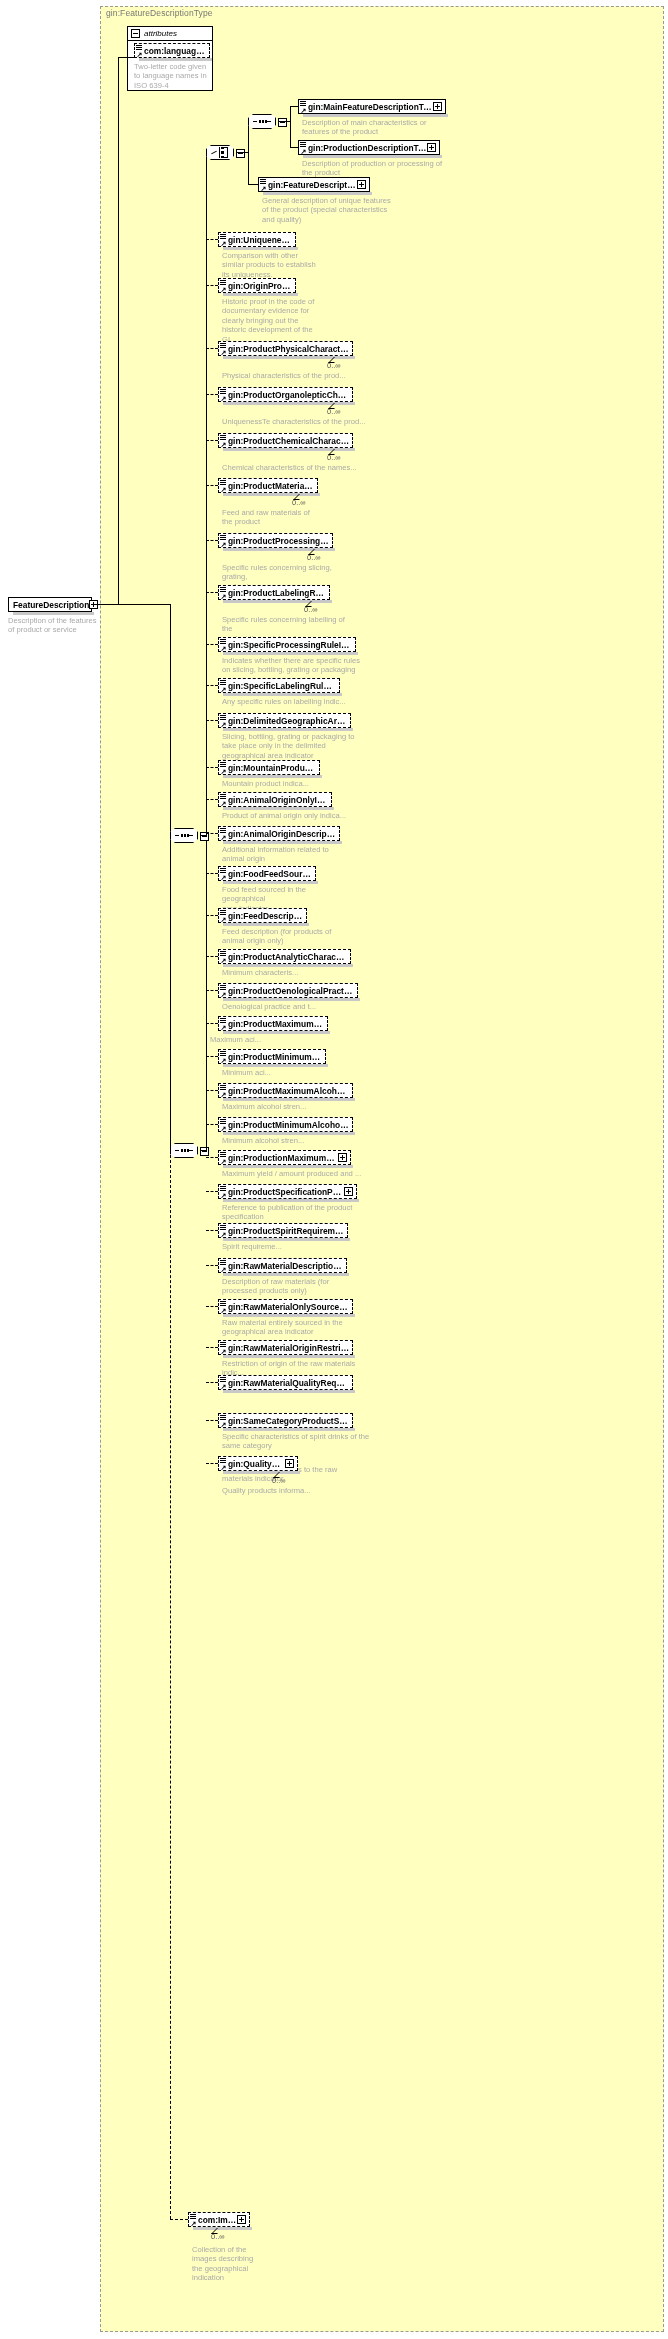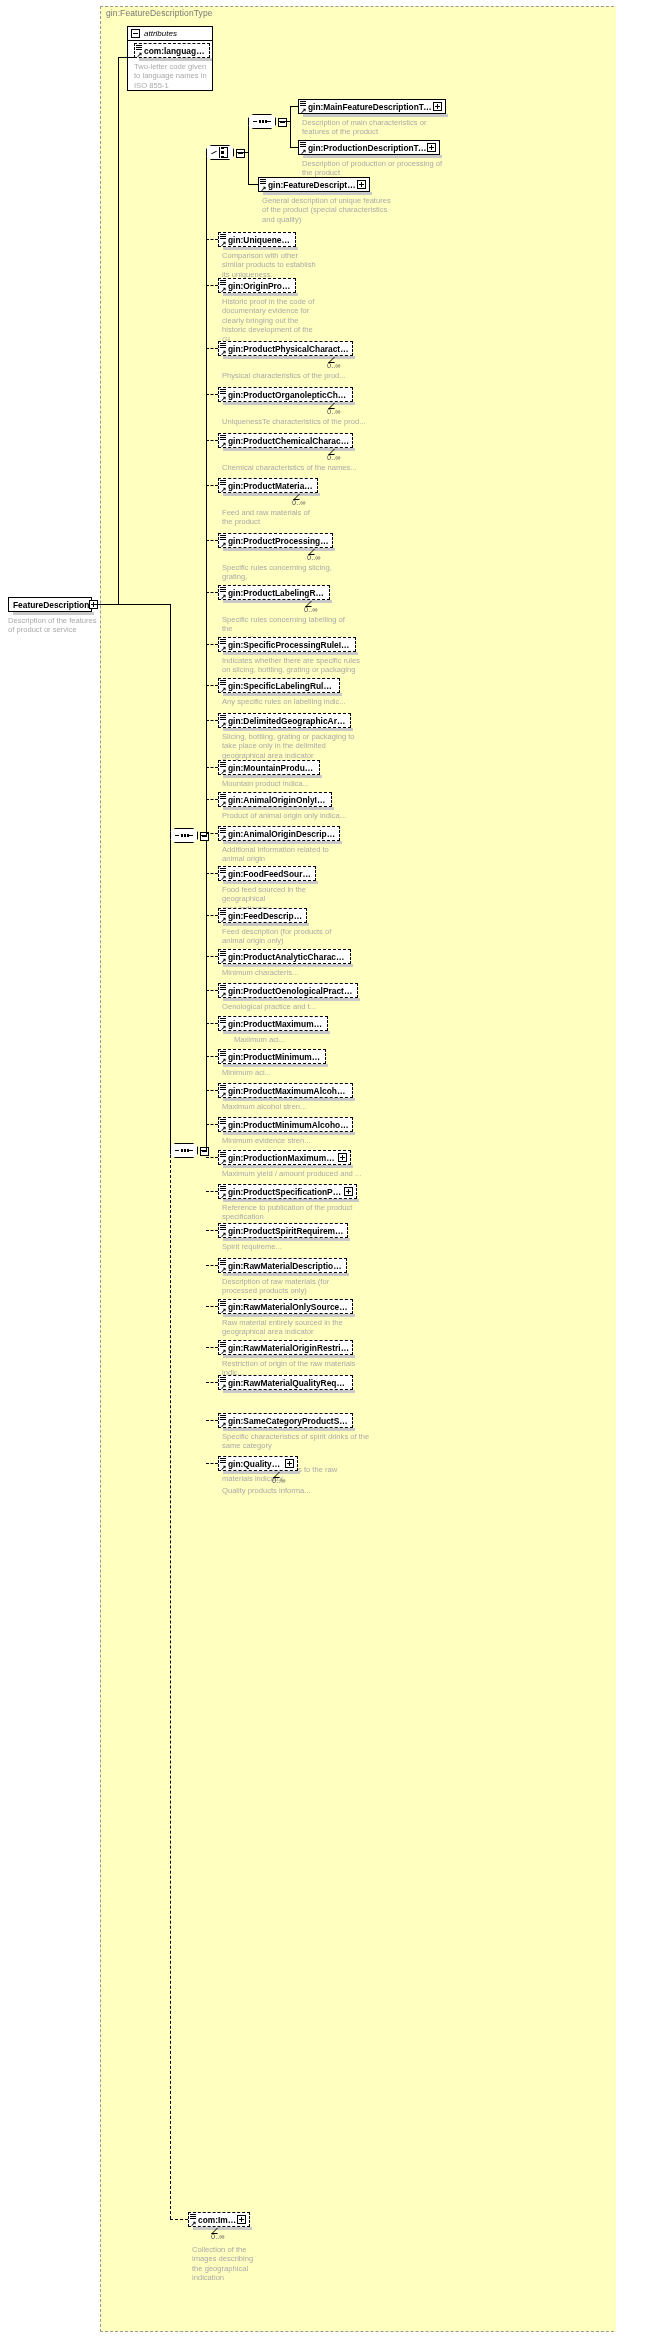--- a/index.html
+++ b/index.html
@@ -1,17 +1,17 @@
 <!DOCTYPE html>
 <html><head>
 <meta charset="utf-8">
 <style>
   html,body{margin:0;padding:0;background:#ffffff;}
   body{font-family:"Liberation Sans",sans-serif;}
-  #canvas{position:relative;width:616px;height:2339px;background:#fff;overflow:hidden;}
+  #canvas{position:relative;width:668px;height:2339px;background:#fff;overflow:hidden;}
 
   
   .type-box{
     position:absolute;
     left:100px;top:6px;width:564px;height:2326px;
     background:#ffffbf;
     border:1px dashed #999;
     box-sizing:border-box;
   }
   .type-title{
@@ -184,21 +184,21 @@
     <span class="nodeglyph">
         <i></i>
         <i></i>
         <i></i>
       </span>
     <span class="refarrow">↗</span>
     <span class="lbl">com:languageCo...</span>
   </div>
   <div class="anno" style="left:134px;top:62px;width:76px;">Two-letter code given
 to language names in
-ISO 855-1</div>
+ISO 639-4</div>
 
   <div class="ln v" style="left:118px;top:57px;height:548px;"></div>
   <div class="ln h" style="left:118px;top:57px;width:16px;"></div>
 
   <div class="ln h" style="left:170px;top:604px;width:0px;"></div>
 
   <div class="comp" style="left:170px;top:1143px;">
     <div class="shadow"></div>
     <div class="oct"></div>
     <div class="seqg">
@@ -538,21 +538,21 @@
       <div class="dl h" style="left: 206px; top: 1023px; width: 12px;"></div>
       <div class="node dashed" style="left: 218px; top: 1016px; width: 110px;">
         <span class="nodeglyph">
           <i></i>
           <i></i>
           <i></i>
         </span>
         <span class="refarrow">↗</span>
         <span class="lbl">gin:ProductMaximumAcidity</span>
       </div>
-      <div class="anno" style="left: 234px; top: 1035px; width: 130px;">Maximum aci...</div>
+      <div class="anno" style="left: 210px; top: 1035px; width: 130px;">Maximum aci...</div>
       <div class="dl h" style="left: 206px; top: 1056px; width: 12px;"></div>
       <div class="node dashed" style="left: 218px; top: 1049px; width: 108px;">
         <span class="nodeglyph">
           <i></i>
           <i></i>
           <i></i>
         </span>
         <span class="refarrow">↗</span>
         <span class="lbl">gin:ProductMinimumAcidi...</span>
       </div>
@@ -571,21 +571,21 @@
       <div class="dl h" style="left: 206px; top: 1124px; width: 12px;"></div>
       <div class="node dashed" style="left: 218px; top: 1117px; width: 135px;">
         <span class="nodeglyph">
           <i></i>
           <i></i>
           <i></i>
         </span>
         <span class="refarrow">↗</span>
         <span class="lbl">gin:ProductMinimumAlcoholStre...</span>
       </div>
-      <div class="anno" style="left: 222px; top: 1136px; width: 155px;">Minimum evidence stren...</div>
+      <div class="anno" style="left: 222px; top: 1136px; width: 155px;">Minimum alcohol stren...</div>
       <div class="dl h" style="left: 206px; top: 1157px; width: 12px;"></div>
       <div class="node dashed" style="left: 218px; top: 1150px; width: 133px;">
         <span class="nodeglyph">
           <i></i>
           <i></i>
           <i></i>
         </span>
         <span class="refarrow">↗</span>
         <span class="lbl">gin:ProductionMaximumAmou...</span>
         <span class="expander plus exp"></span>

